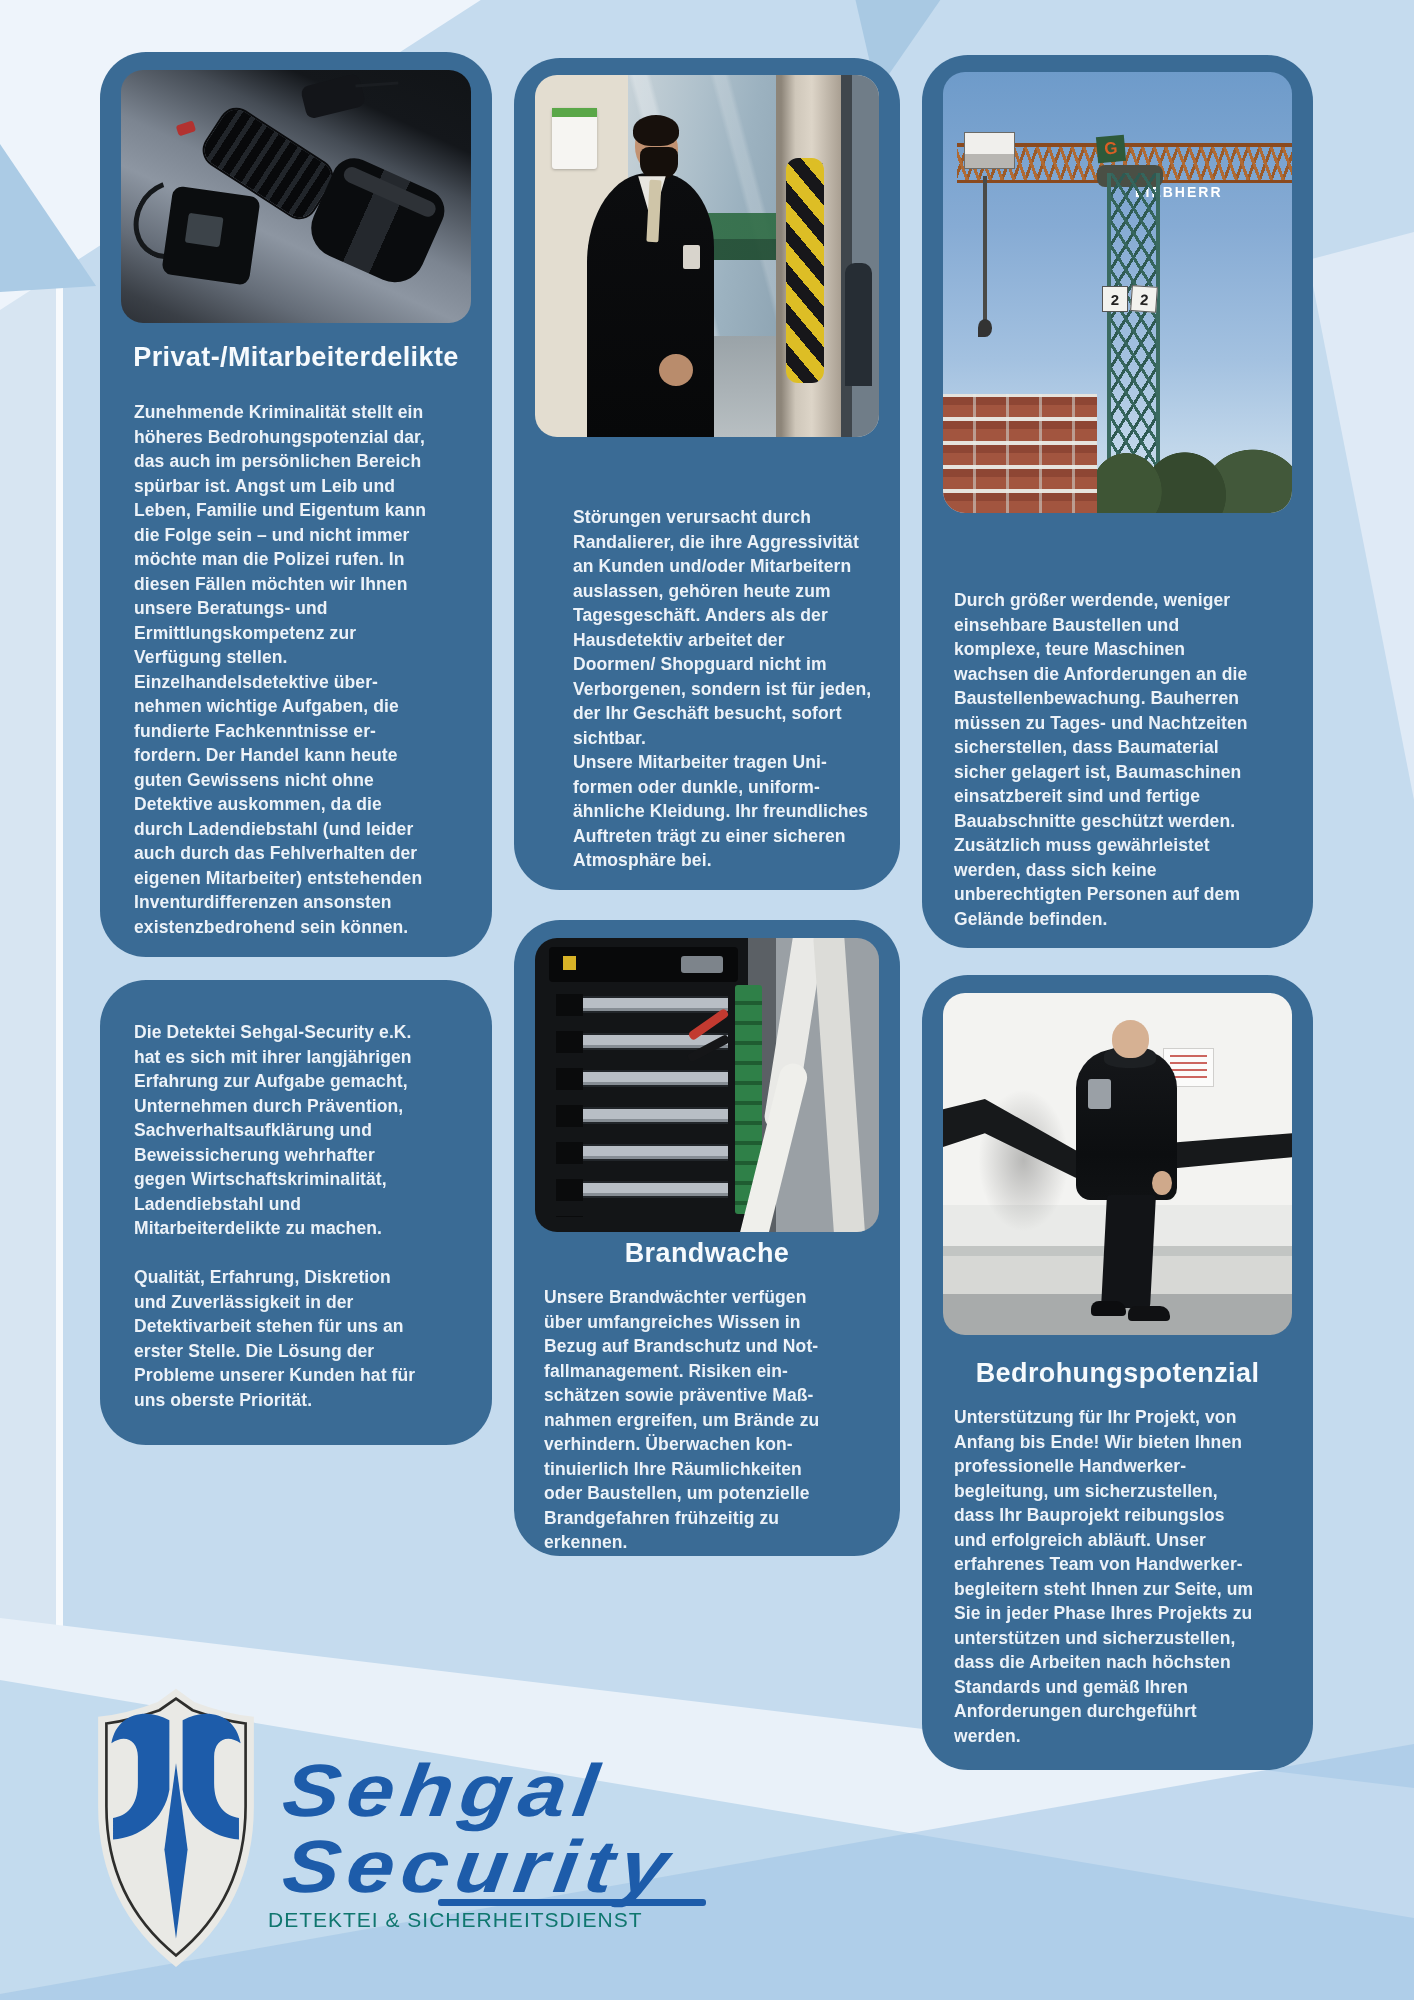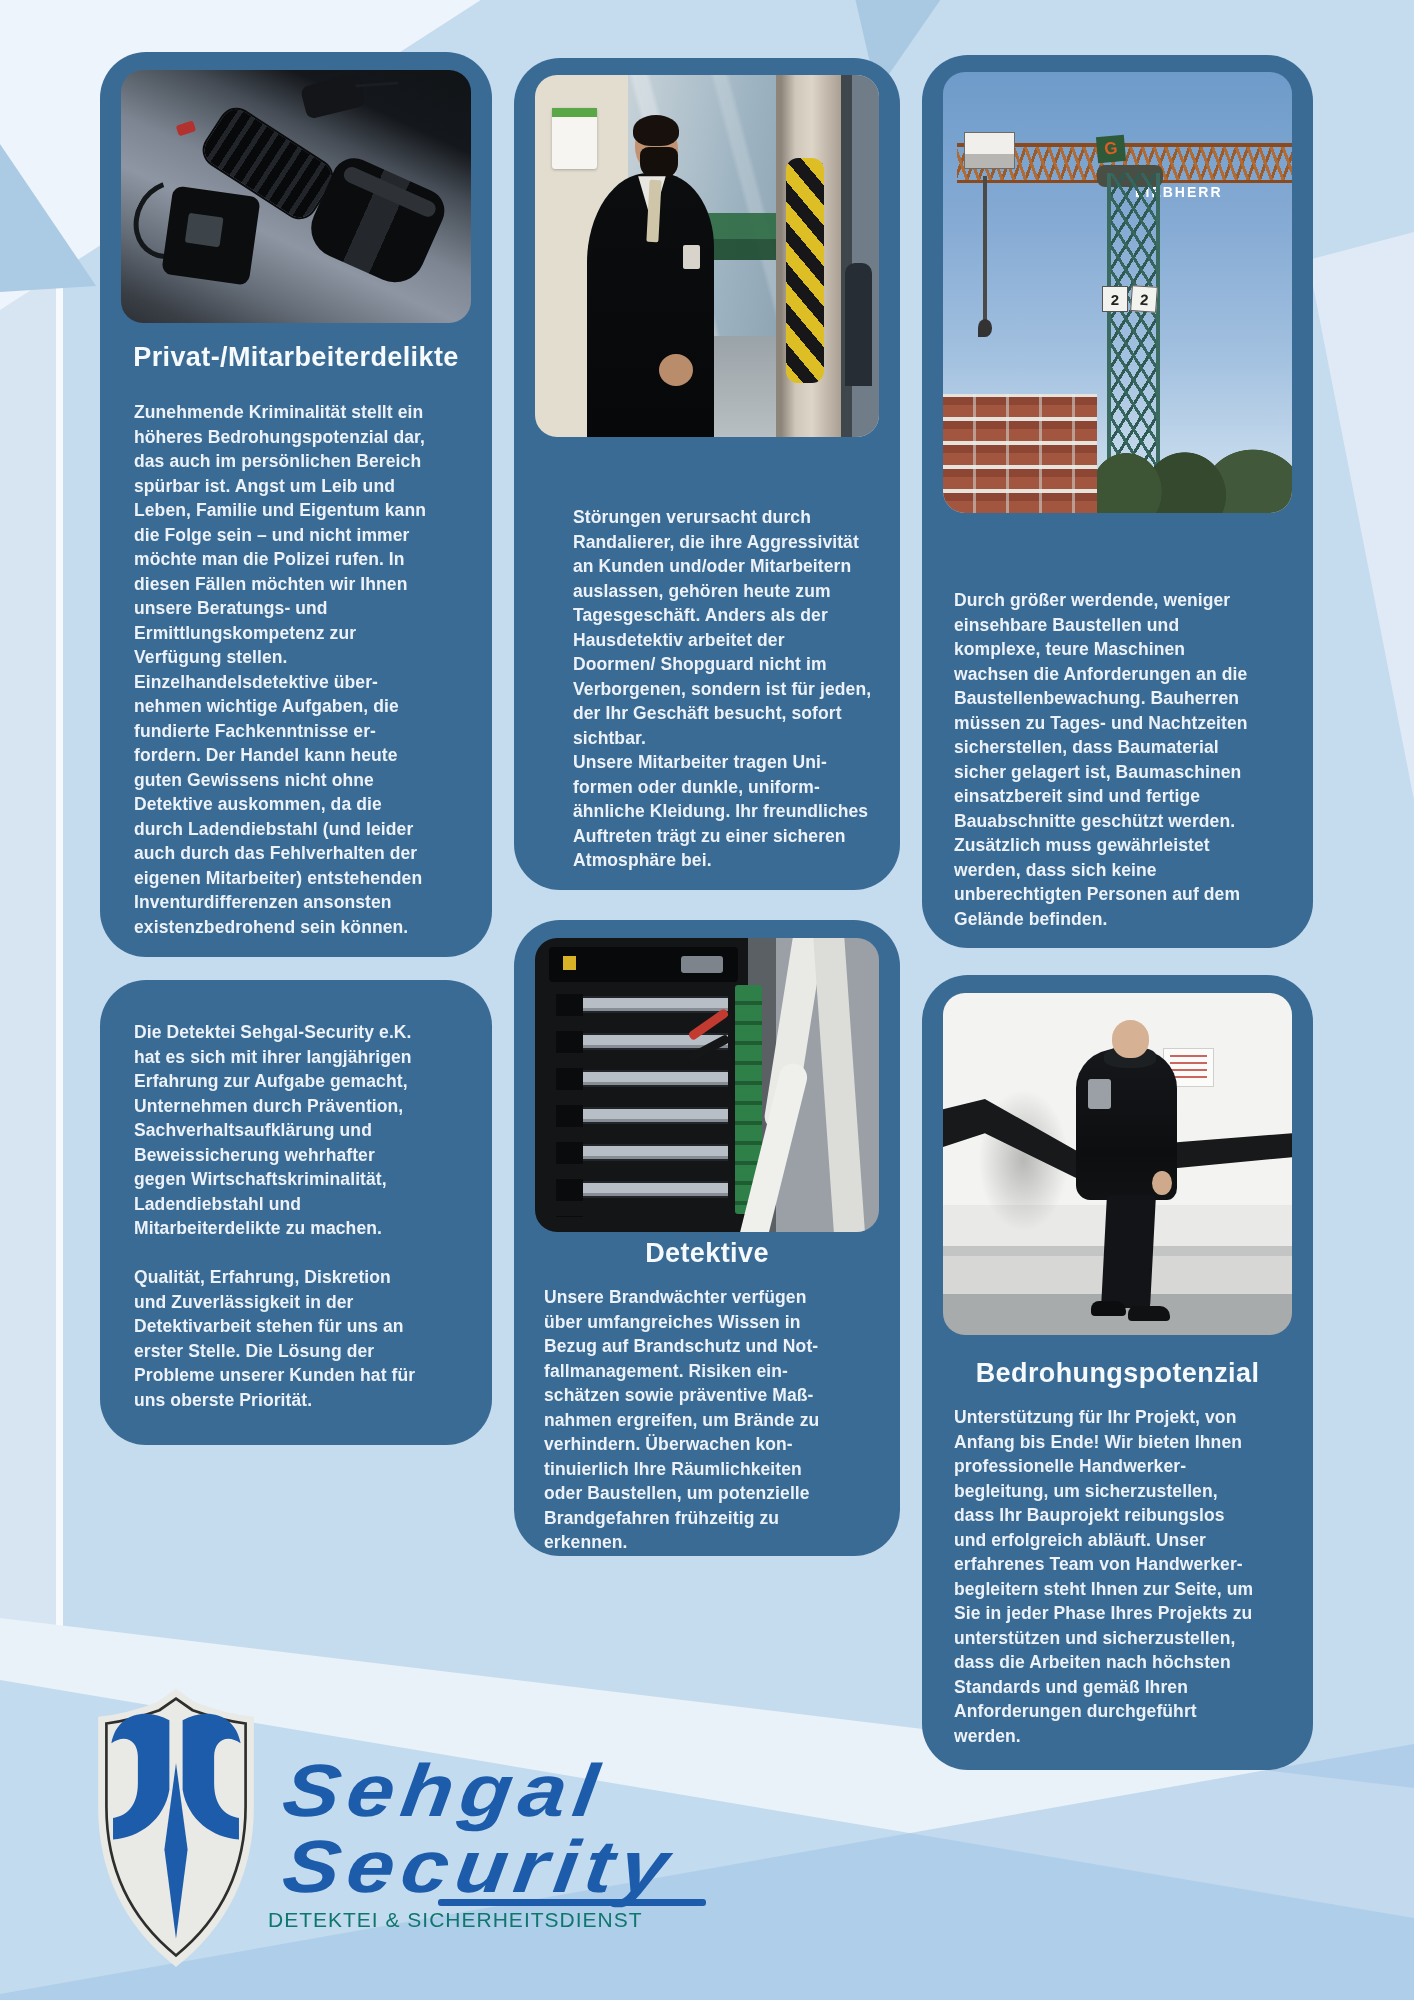--- a/index.html
+++ b/index.html
@@ -367,21 +367,21 @@
       <div class="ph-el pn-yellow"></div>
       <div class="ph-el pn-fuses"></div>
       <div class="ph-el pn-caps"></div>
       <div class="ph-el pn-terminal"></div>
       <div class="ph-el pn-redwire"></div>
       <div class="ph-el pn-blackwire"></div>
       <div class="ph-el pn-cable1"></div>
       <div class="ph-el pn-cable2"></div>
       <div class="ph-el pn-cable3"></div>
     </div>
-    <div class="card-title">Detektive</div>
+    <div class="card-title">Brandwache</div>
     <div class="card-body">Unsere Brandwächter verfügen
 über umfangreiches Wissen in
 Bezug auf Brandschutz und Not-
 fallmanagement. Risiken ein-
 schätzen sowie präventive Maß-
 nahmen ergreifen, um Brände zu
 verhindern. Überwachen kon-
 tinuierlich Ihre Räumlichkeiten
 oder Baustellen, um potenzielle
 Brandgefahren frühzeitig zu

